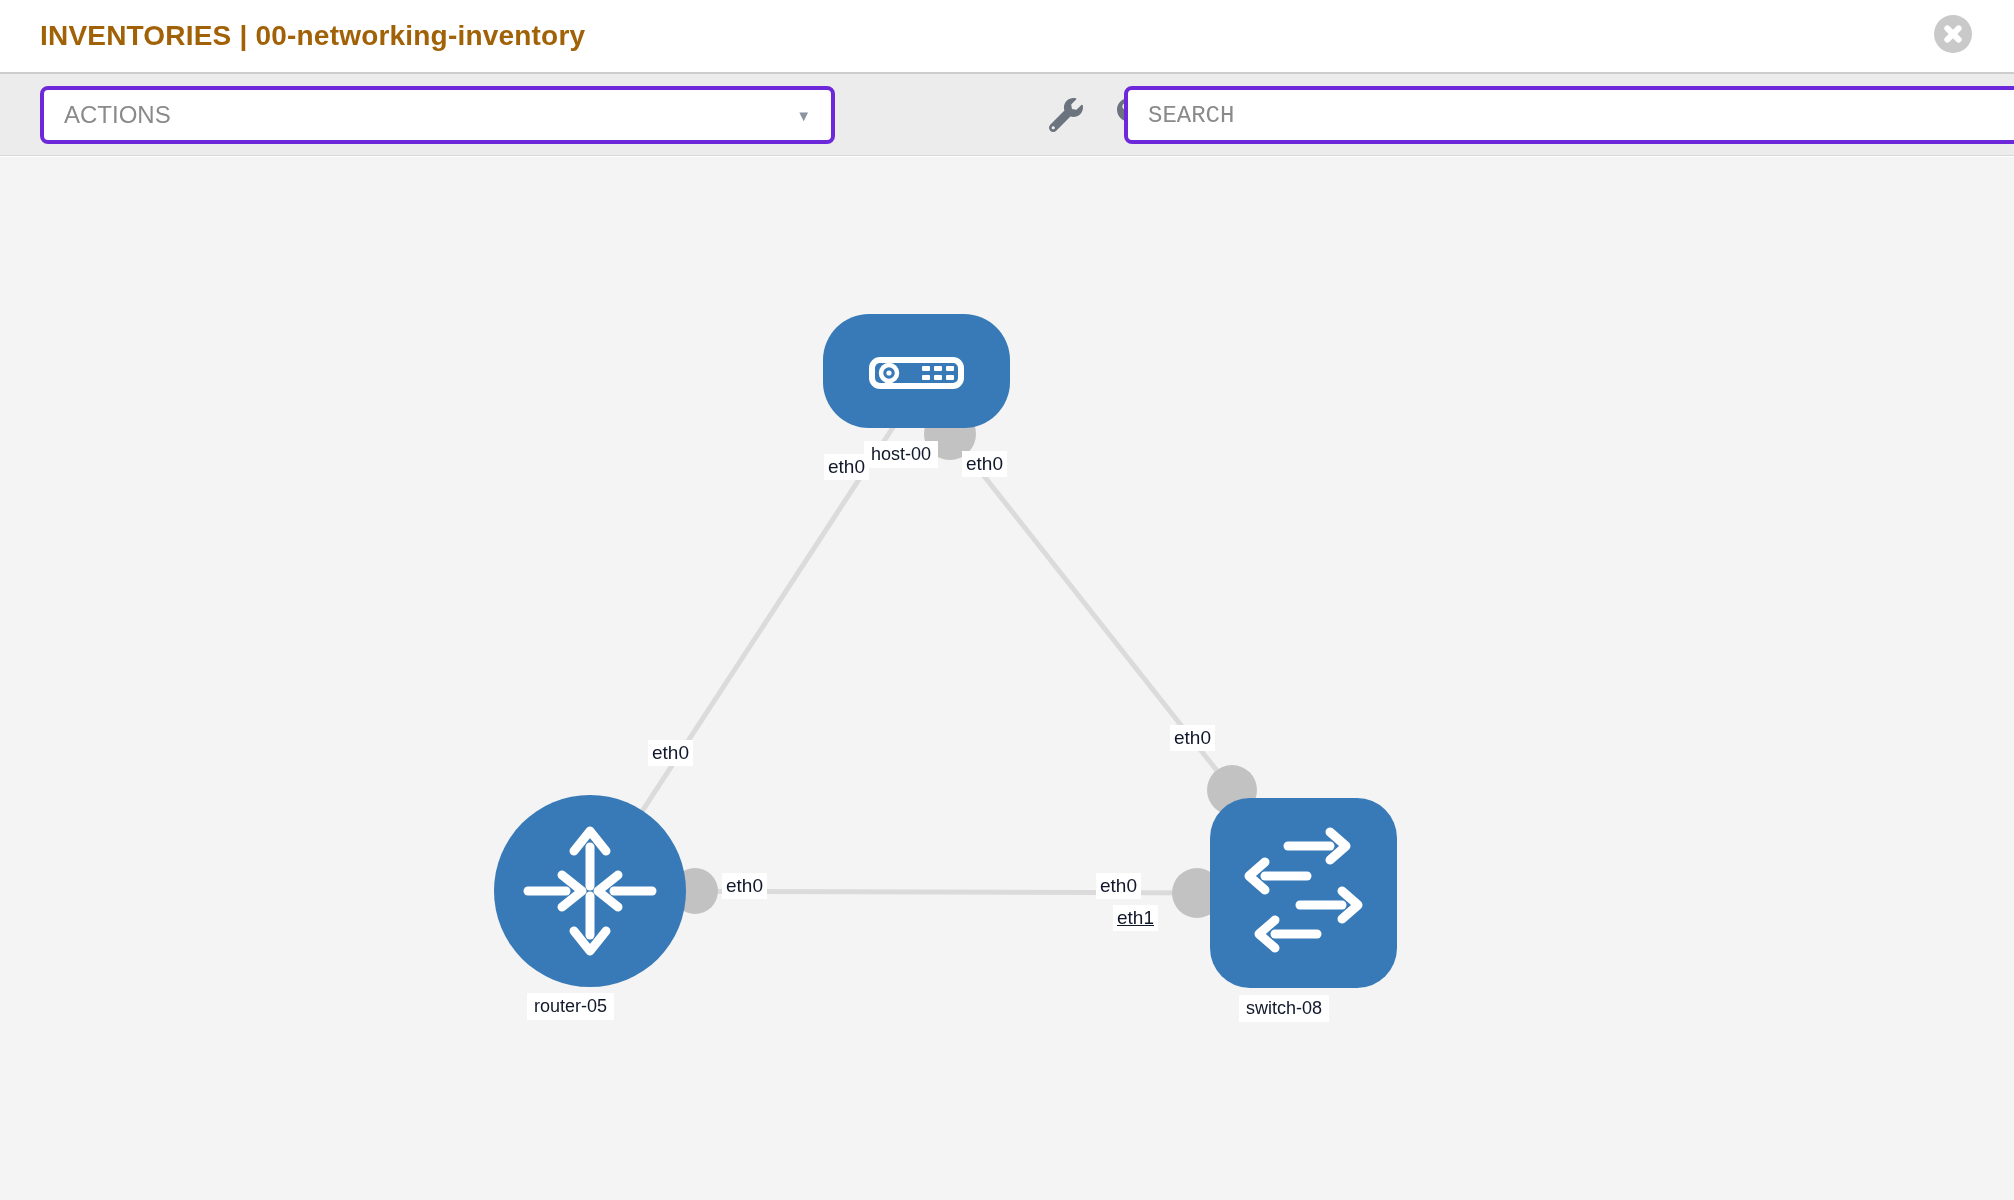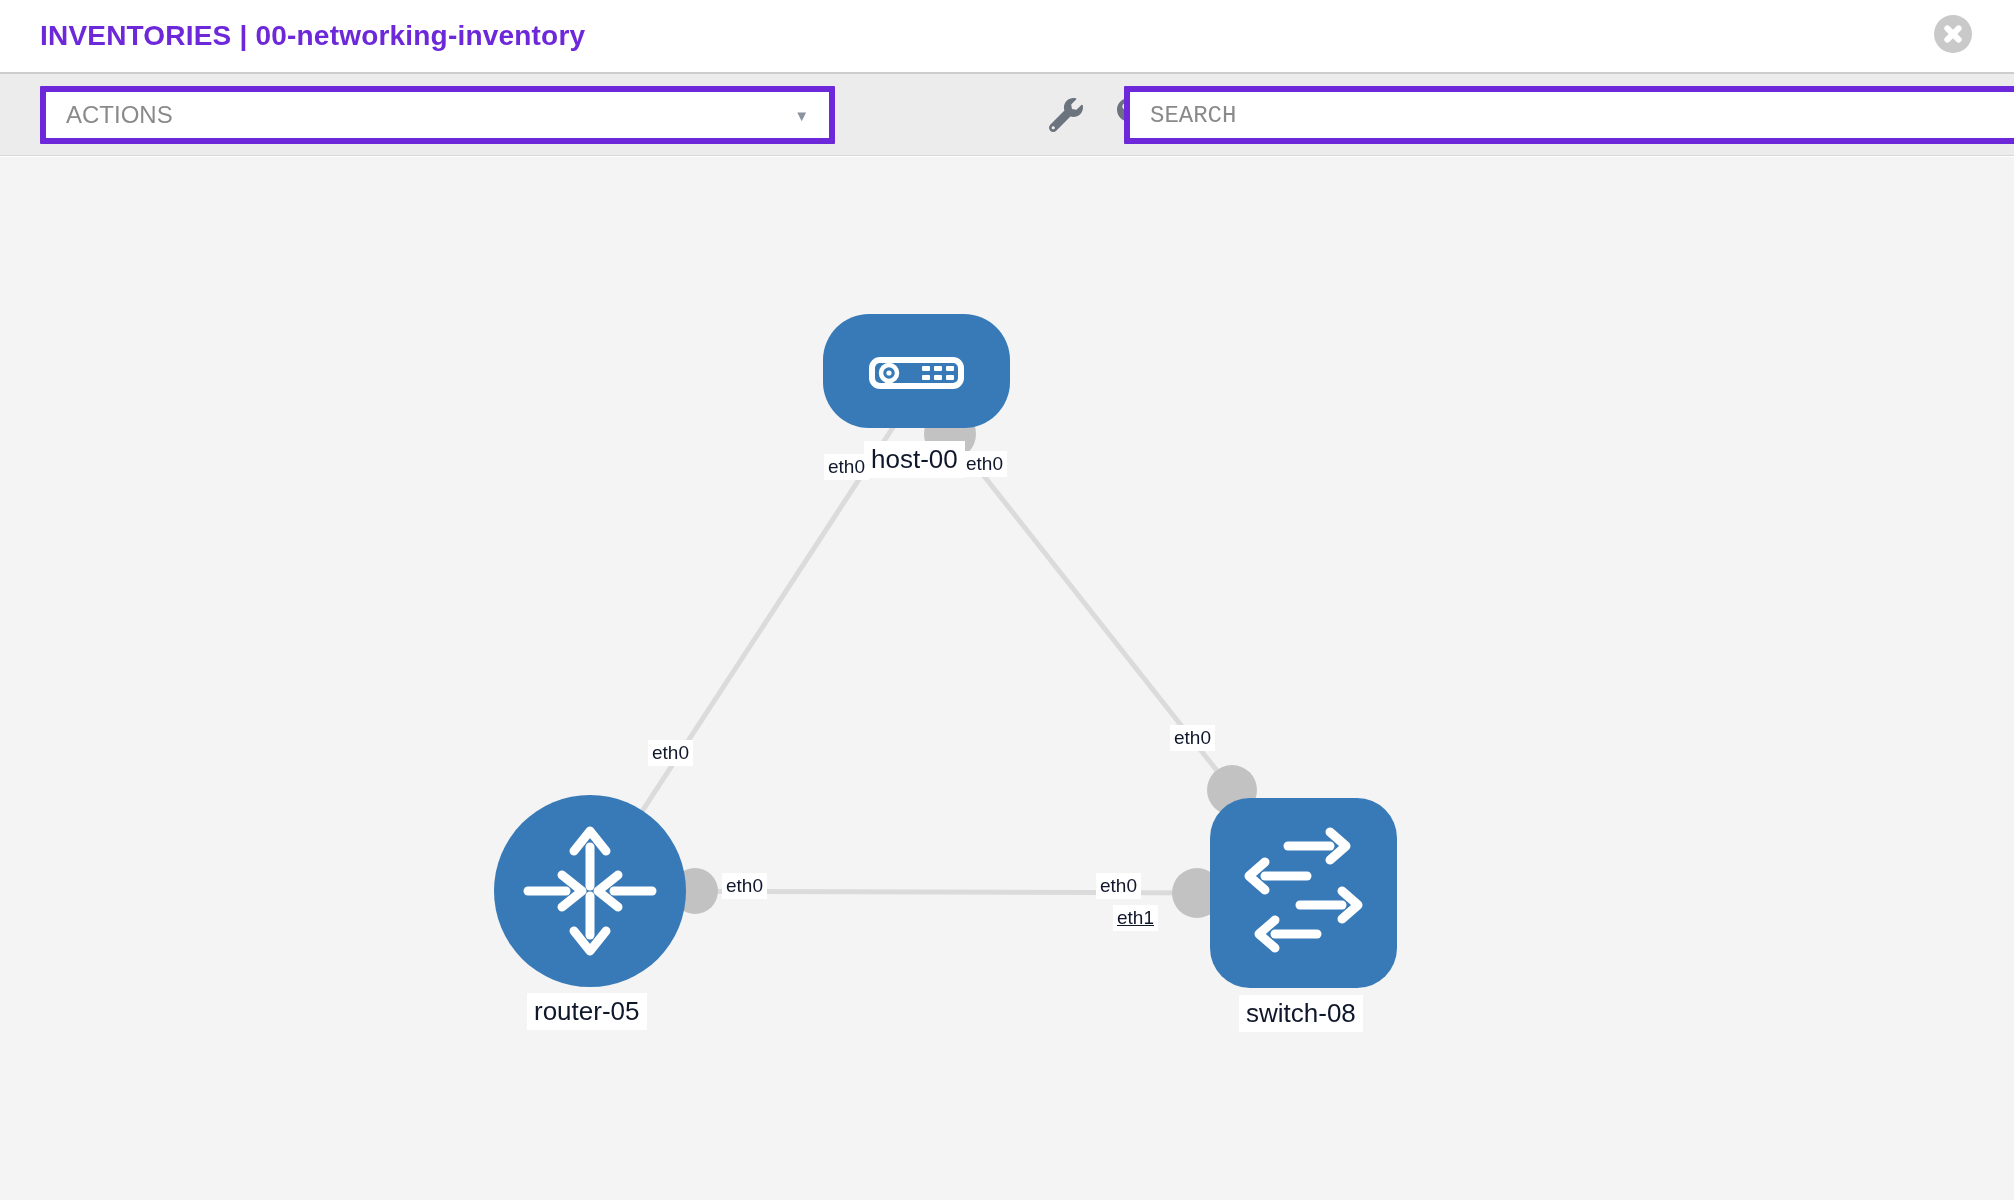--- a/index.html
+++ b/index.html
@@ -1,50 +1,50 @@
 <!DOCTYPE html>
 <html><head>
 <meta charset="utf-8">
 <style>
   * { margin: 0; padding: 0; box-sizing: border-box; }
   html, body { width: 2014px; height: 1200px; overflow: hidden; background: #fff;
     font-family: "Liberation Sans", sans-serif; }
 
   
   .topbar { position: relative; height: 72px; background: #fff; display: flex; align-items: center; padding: 0 40px; }
-  .page-title { font-size: 28px; font-weight: bold; color: #6d28d9; letter-spacing: .2px; }
+  .page-title { font-size: 28px; font-weight: bold; color: #a16207; letter-spacing: .2px; }
   .close-btn { position: absolute; right: 42px; top: 15px; width: 38px; height: 38px;
     border-radius: 50%; background: #c9c9c9; border: none; cursor: pointer; }
   .close-btn .xbar { position: absolute; left: 8px; top: 16px; width: 22px; height: 6px;
     background: #fff; border-radius: 3px; }
   .close-btn .xbar.a { transform: rotate(45deg); }
   .close-btn .xbar.b { transform: rotate(-45deg); }
 
   
   .toolbar { position: relative; height: 84px; background: #ececec;
     border-top: 2px solid #cdcdcd; border-bottom: 1px solid #d8d8d8; }
   .select-box { position: absolute; top: 12px; height: 58px; background: #fff;
-    border: 6px solid #6d28d9; border-radius: 1px; display: flex; align-items: center;
+    border: 4px solid #6d28d9; border-radius: 8px; display: flex; align-items: center;
     justify-content: space-between; padding: 0 20px; color: #8a8a8a; font-size: 24px; cursor: pointer; }
   .select-actions { left: 40px; width: 795px; }
   .select-search { left: 1124px; width: 938px; font-family: Liberation Mono, monospace; }
   .caret { font-size: 15px; color: #8b95a1; }
   .tool-btn { position: absolute; top: 20px; width: 42px; height: 42px; background: transparent;
     border: none; cursor: pointer; }
   .tool-btn.wrench { left: 1045px; }
   .tool-btn.key { left: 1113px; }
   .tool-btn svg { display: block; margin: 3px auto; }
 
   
   .canvas { position: absolute; left: 0; top: 157px; width: 2014px; height: 1043px;
     background: #f4f4f4; overflow: hidden; }
   .topo-svg { position: absolute; left: 0; top: 0; }
 
   .node-label, .if-label { position: absolute; background: #fff; color: #0f172a; white-space: nowrap; }
-  .node-label { font-size: 26px; padding: 3px 7px; }
+  .node-label { font-size: 18px; padding: 3px 7px; }
   .if-label { font-size: 19px; padding: 2px 4px; }
 
   .lbl-host   { left: 864px; top: 284px; }
   .lbl-router { left: 527px; top: 836px; }
   .lbl-switch { left: 1239px; top: 838px; }
 
   .if-host-left  { left: 824px; top: 297px; }
   .if-host-right { left: 962px; top: 294px; }
   .if-rh         { left: 648px; top: 583px; }
   .if-sh         { left: 1170px; top: 568px; }

